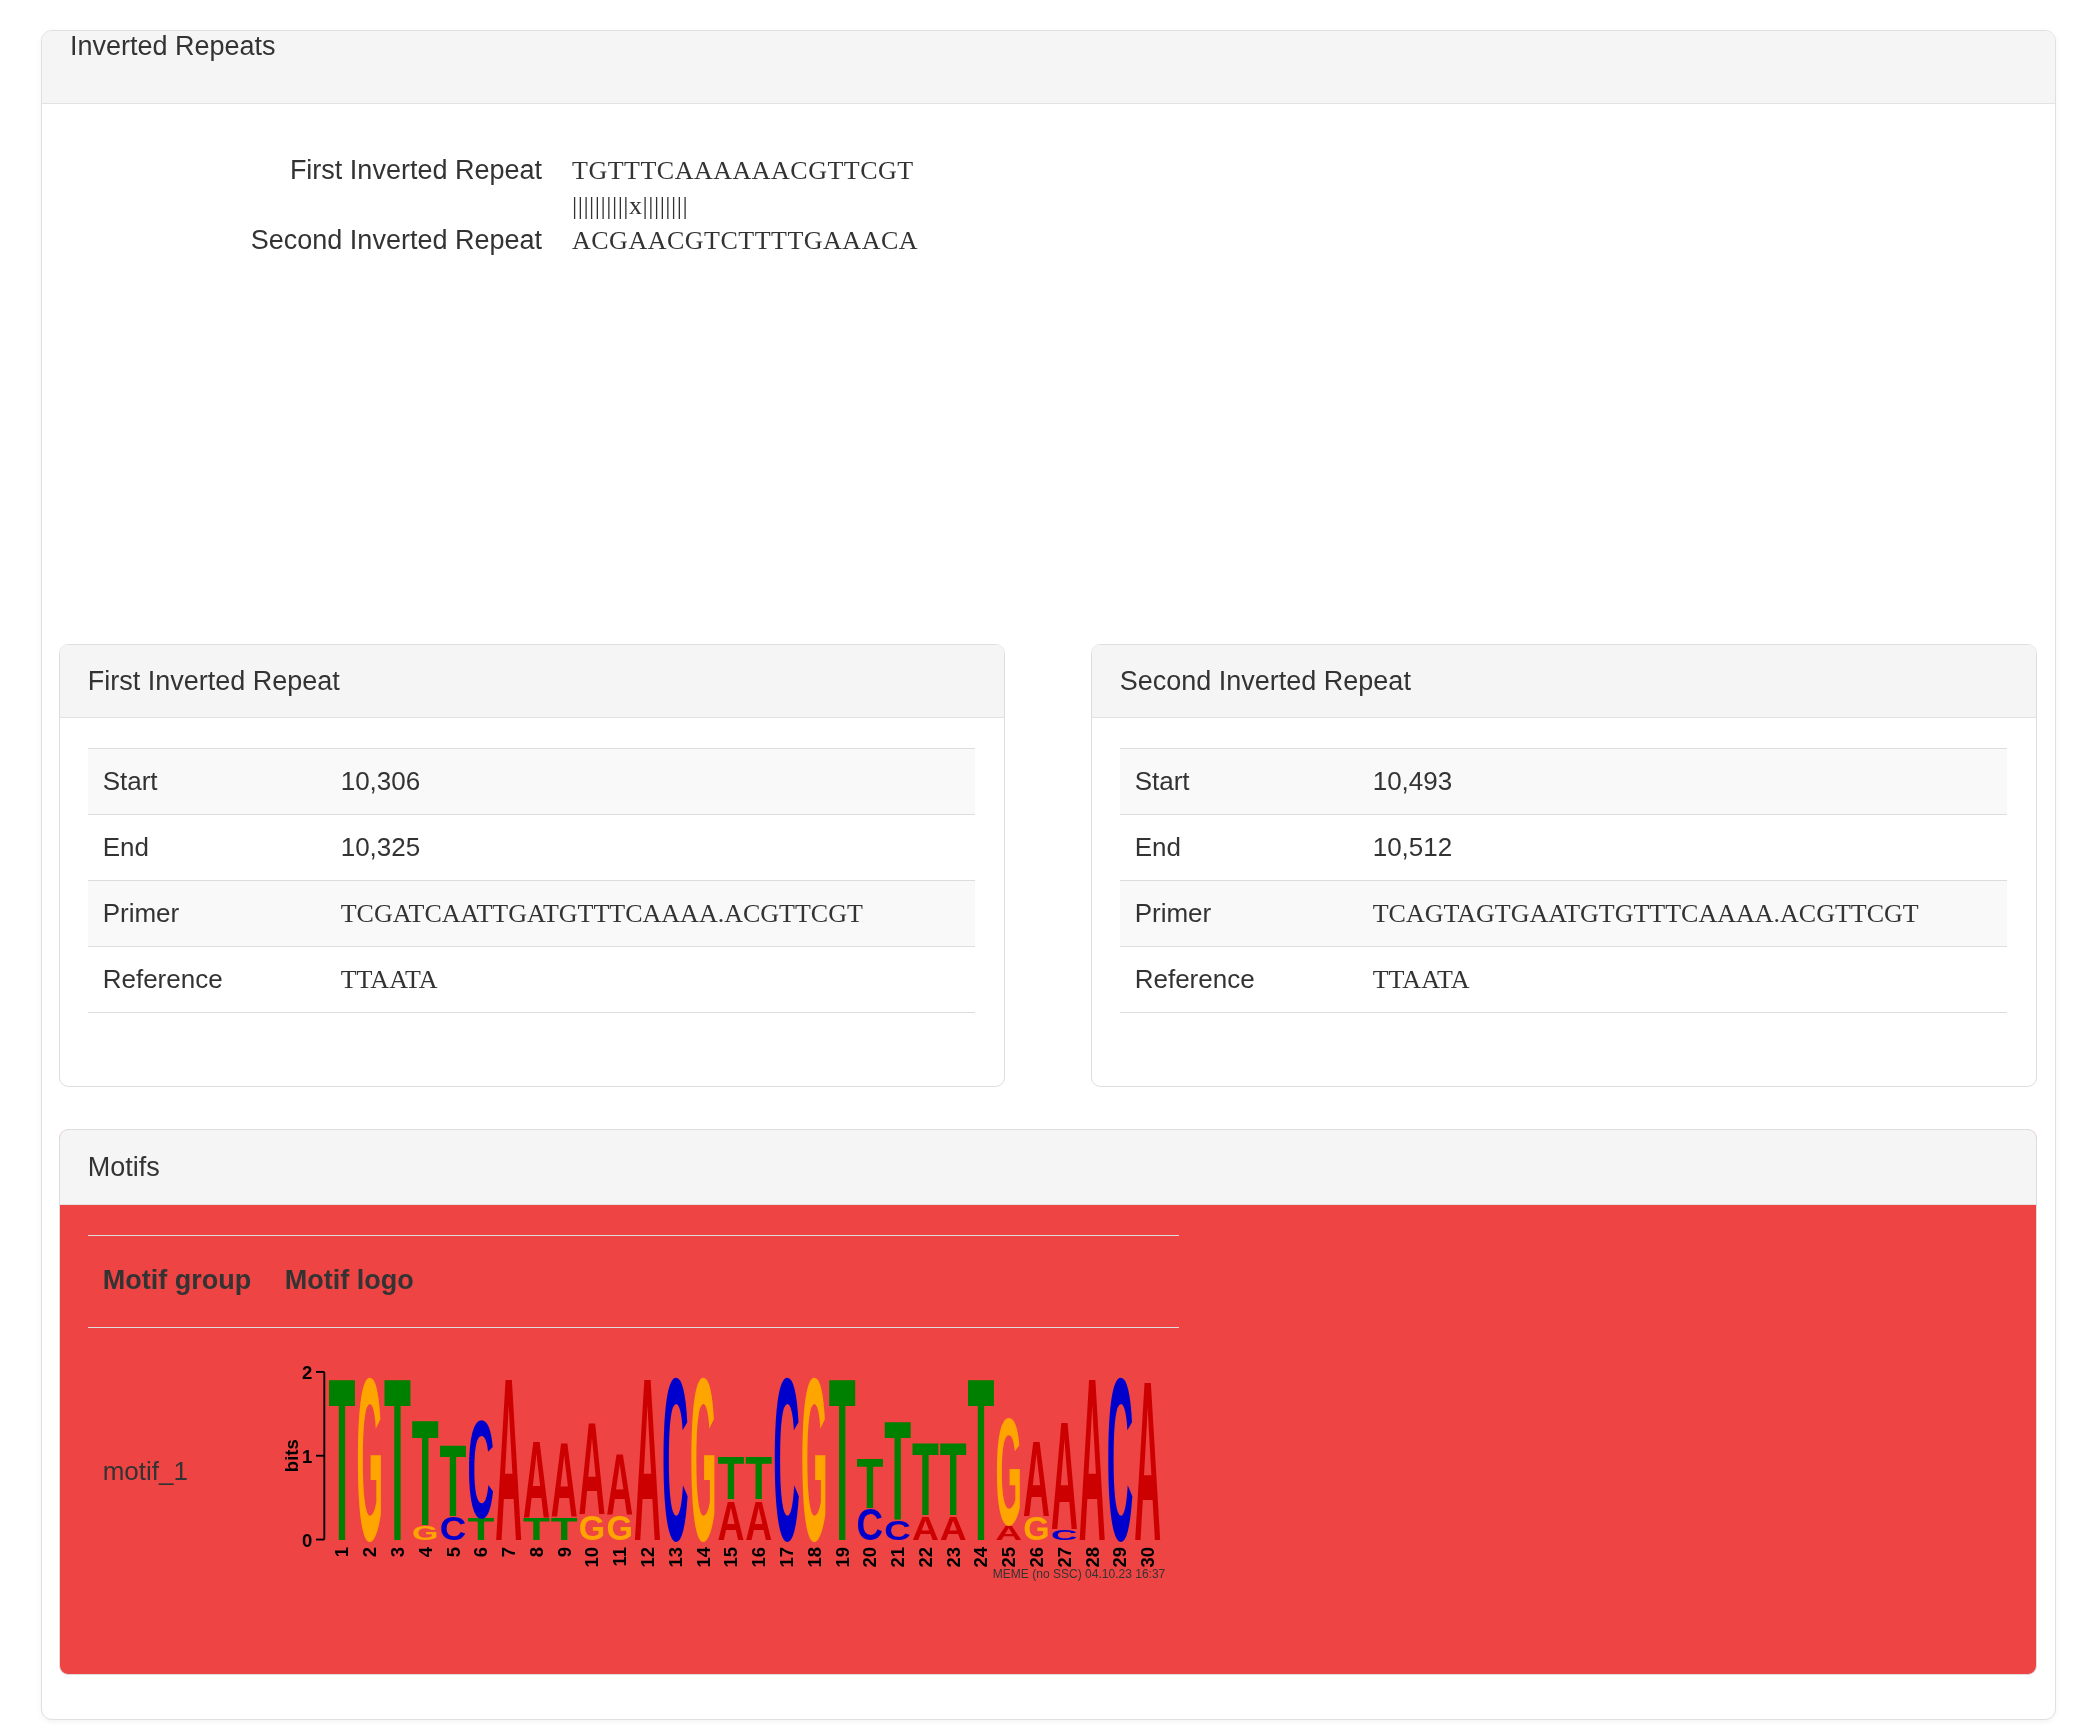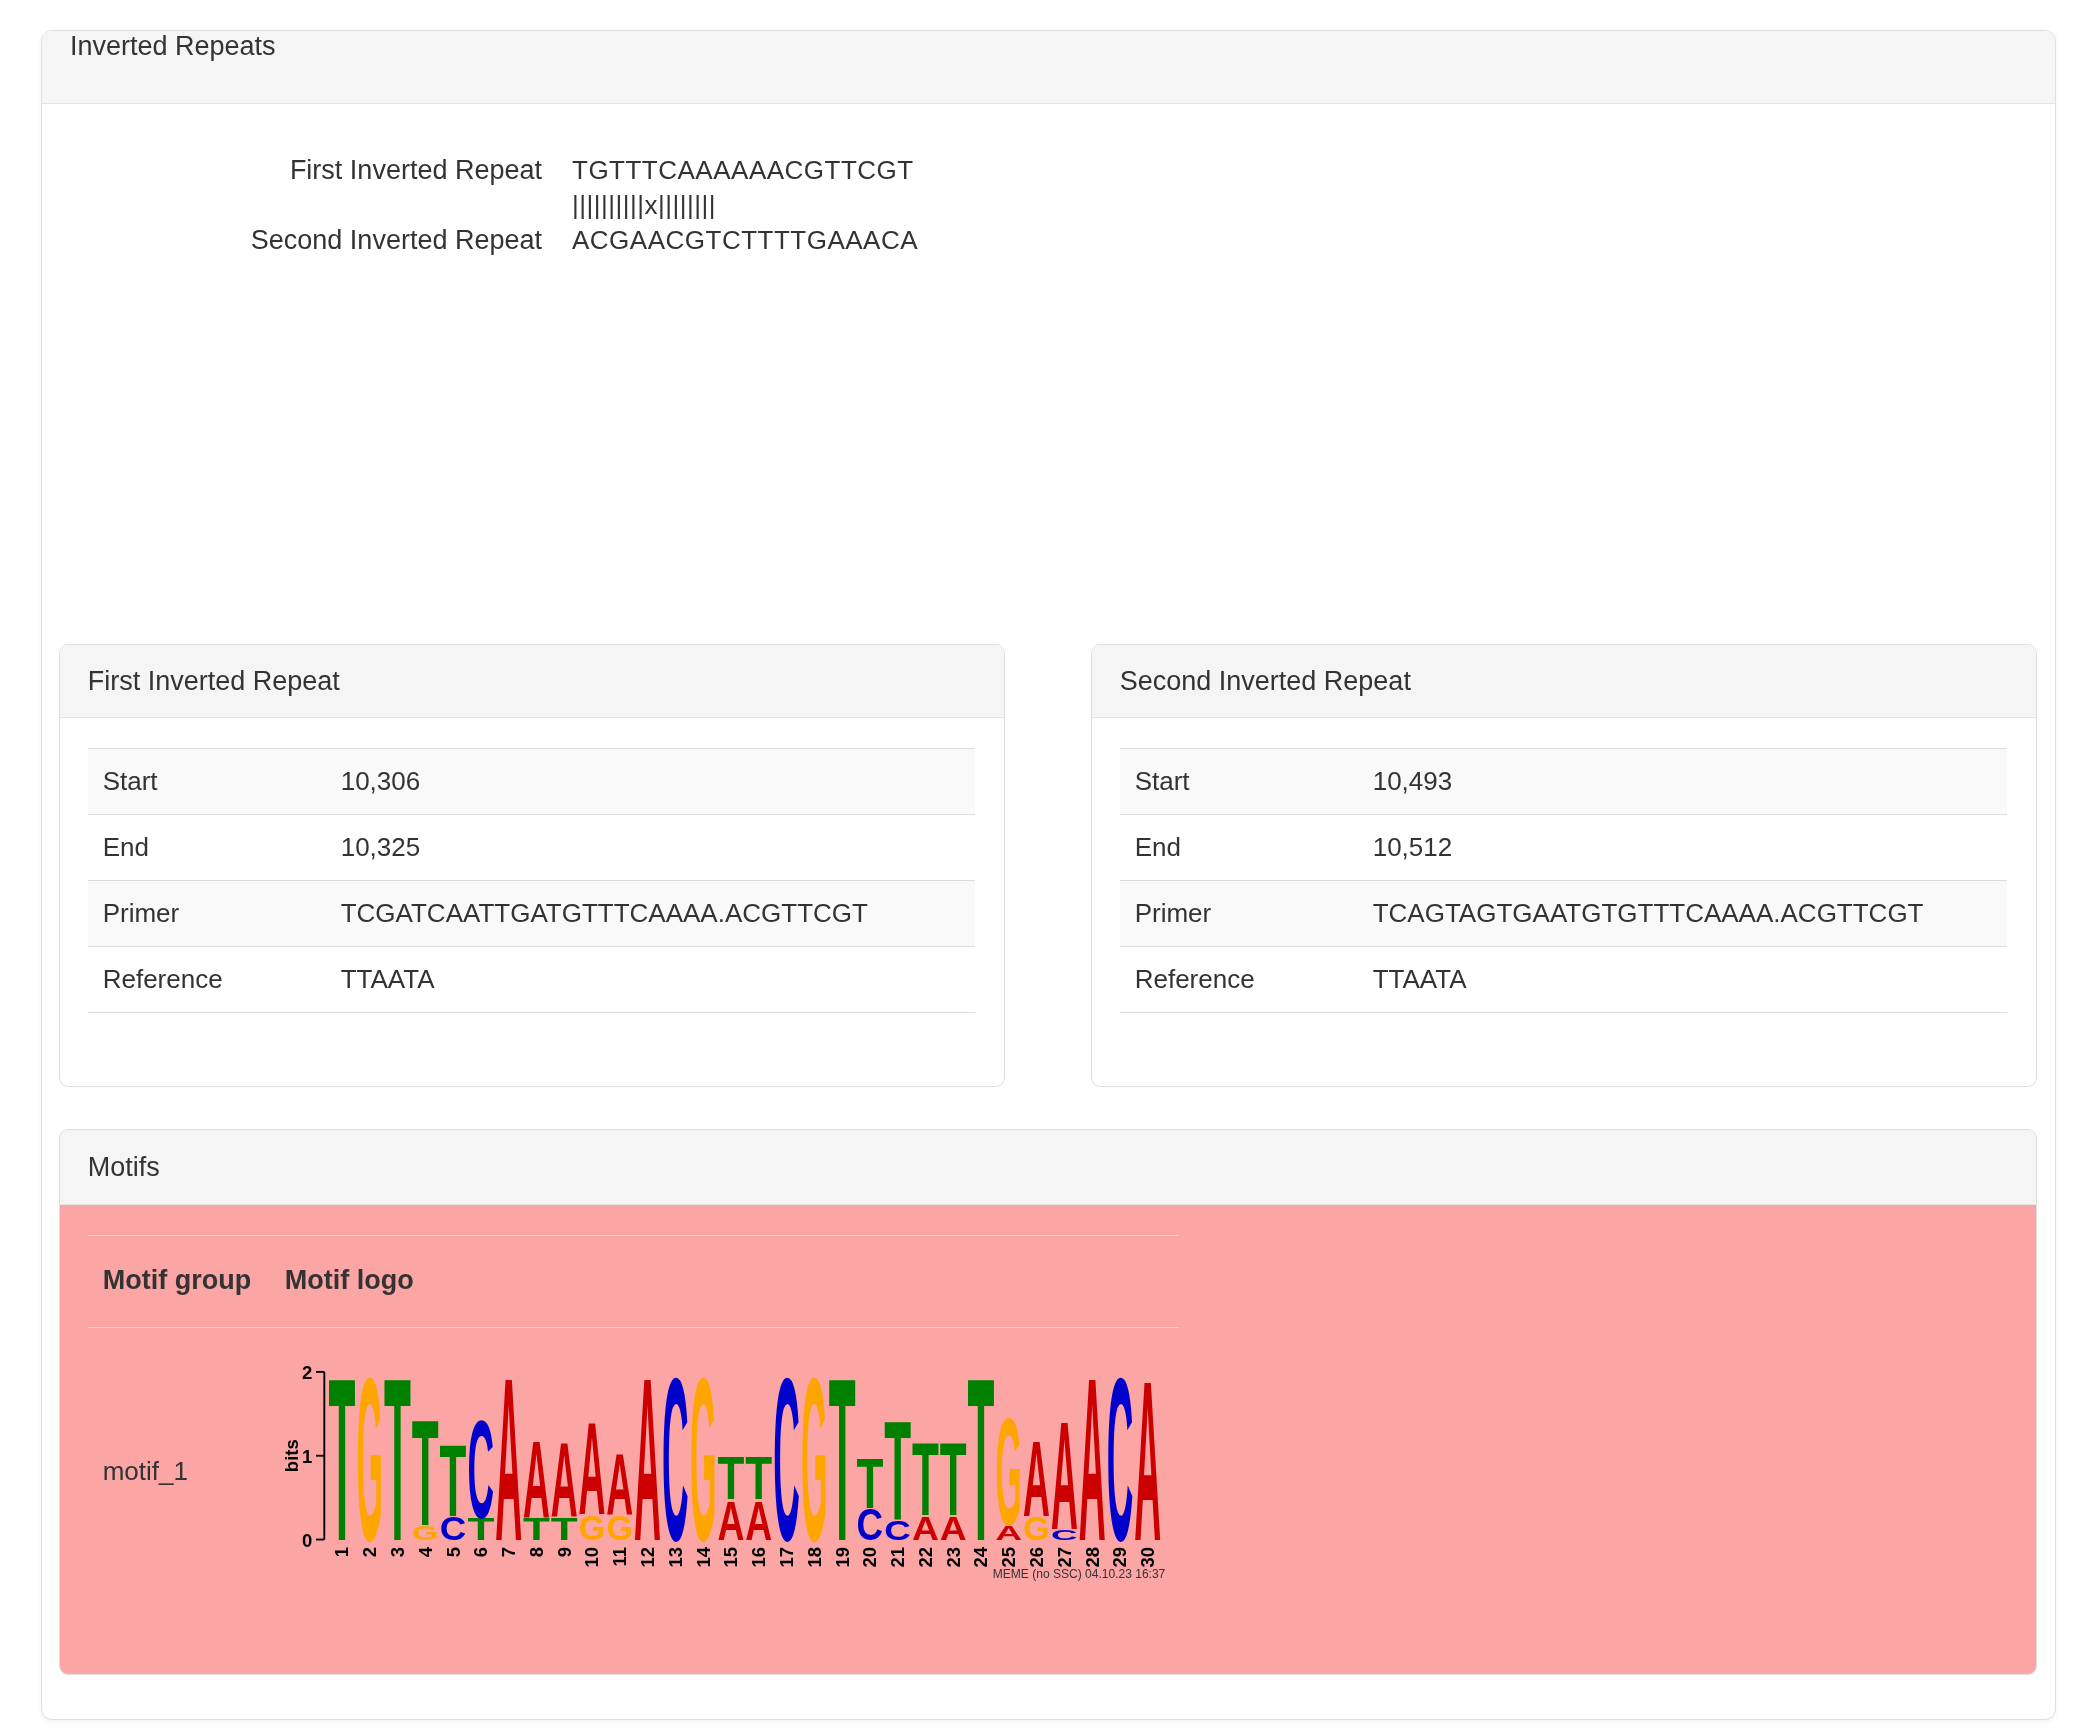--- a/index.html
+++ b/index.html
@@ -1,21 +1,21 @@
 <!DOCTYPE html>
 <html style="font-size:15px"><head>
 <meta charset="utf-8">
 <style>
   html,body{margin:0;padding:0;background:#fff;}
   body{
     width:2096px;height:1731px;position:relative;
     font-family:"Liberation Sans",sans-serif;color:#333;font-size:26px;
     -webkit-font-smoothing:antialiased;
   }
-  .mono{font-family:Liberation Sans, sans-serif;font-size:26px;}
+  .mono{font-family:Liberation Serif, serif;font-size:26px;}
 
   
   .outer-card{
     position:absolute;left:41px;top:30px;width:2015px;height:1690px;
     background:#fff;border:1.9px solid #e0e0e0;border-radius:11px;
     box-shadow:0 1.9px 5.6px rgba(0,0,0,0.05);box-sizing:border-box;
   }
   .card-header{
     position:absolute;left:0;top:0;right:0;height:72px;
     background:#f5f5f5;border-bottom:1.9px solid #e3e3e3;
@@ -57,21 +57,21 @@
   .kv-table{width:887px;border-top:1.9px solid #ddd;}
   .kv-table tr{border-bottom:1.9px solid #ddd;}
   .kv-table tr:nth-child(odd){background:#f9f9f9;}
   .kv-table td{padding:15px 0;line-height:35px;vertical-align:top;margin-top:16px;}
   .kv-table td.k{width:223px;padding-left:15px;}
   .kv-table td.v{padding-left:15px;}
 
   
   .motifs-panel{
     position:absolute;left:16.7px;top:1098px;width:1978px;height:546px;
-    background:#fca5a5;border:1.9px solid #dedede;border-radius:9.3px;box-sizing:border-box;
+    background:#ef4444;border:1.9px solid #dedede;border-radius:9.3px;box-sizing:border-box;
   }
   .motifs-header{
     height:74px;background:#f5f5f5;border-bottom:1.9px solid #e3e3e3;
     border-radius:7.4px 7.4px 0 0;display:flex;align-items:center;
     padding:0 28px;font-size:27px;color:#333;
   }
   .motifs-body{padding:30px 28px 0 28px;}
   .motif-table{width:1091px;border-top:1.9px solid #ddd;}
   .motif-table th{
     text-align:left;font-weight:bold;font-size:27px;color:#333;

